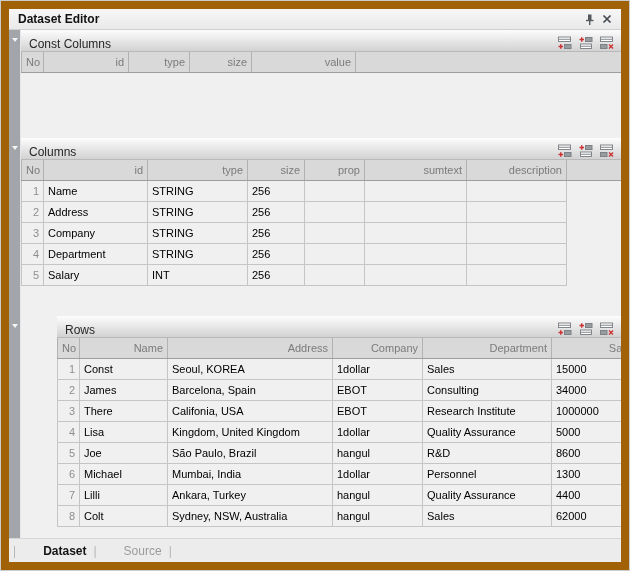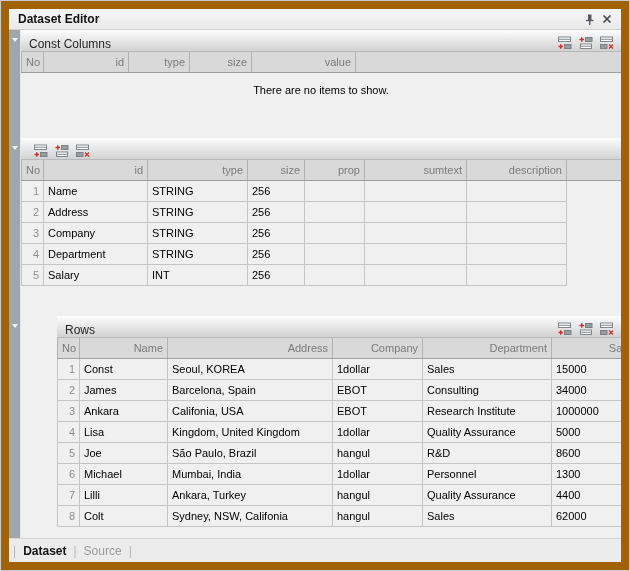--- a/index.html
+++ b/index.html
@@ -48,21 +48,21 @@
   table.grid td.no { color:#8f8f8f; text-align:right; }
   table.grid td.ghost { background:transparent; border:none; }
 
   .empty-area { flex:1; }
   .empty-msg { text-align:center; padding-top:11px; font-size:11px; color:#000; }
 
   
   .tabbar { flex:0 0 24px; background:#ececec; border-top:1px solid #d6d6d6;
             display:flex; align-items:center; padding:0 4px; font-size:12px; }
   .tab-sep { color:#b5b5b5; margin:0 7px; }
-  .tab { color:#9b9b9b; }
+  .tab { color:#9b9b9b;margin-left:20px; }
   .tab.active { color:#141414; font-weight:bold; }
 </style>
 </head>
 <body>
 
 <div class="panel">
 <div class="frame">
 
   <div class="titlebar">
     <span class="title">Dataset Editor</span>
@@ -137,27 +137,25 @@
                 <tr>
             <th class="no">No</th>
             <th>id</th>
             <th>type</th>
             <th>size</th>
             <th>value</th>
             <th class="ghost"></th>
           </tr>
               </thead>
         </table>
-        <div class="empty-area">
-          <div class="empty-msg">There are no items to show.</div>
-        </div>
       </div>
 
       <div class="section sec-columns">
         <div class="sec-header">
+          <span class="sec-title">Columns</span>
           <span class="icon-btn">
             <svg width="16" height="16" viewBox="0 0 16 16">
               <rect x="1.5" y="2" width="12" height="4.5" fill="#ffffff" stroke="#82868a"></rect>
               <line x1="1.5" y1="4.25" x2="13.5" y2="4.25" stroke="#82868a"></line>
               <rect x="7.5" y="9.5" width="6.5" height="4" fill="#979ca1" stroke="#7d8185"></rect>
               <path d="M1.5 11.5 H6 M3.75 9.25 V13.75" stroke="#cc3333" stroke-width="1.5"></path>
             </svg>
           </span>
           <span class="icon-btn">
             <svg width="16" height="16" viewBox="0 0 16 16">
@@ -318,21 +316,21 @@
               <td class="no">2</td>
               <td>James</td>
               <td>Barcelona, Spain</td>
               <td>EBOT</td>
               <td>Consulting</td>
               <td>34000</td>
               <td class="ghost"></td>
             </tr>
             <tr>
               <td class="no">3</td>
-              <td>Ankara</td>
+              <td>There</td>
               <td>Califonia, USA</td>
               <td>EBOT</td>
               <td>Research Institute</td>
               <td>1000000</td>
               <td class="ghost"></td>
             </tr>
             <tr>
               <td class="no">4</td>
               <td>Lisa</td>
               <td>Kingdom, United Kingdom</td>
@@ -364,21 +362,21 @@
               <td>Lilli</td>
               <td>Ankara, Turkey</td>
               <td>hangul</td>
               <td>Quality Assurance</td>
               <td>4400</td>
               <td class="ghost"></td>
             </tr>
             <tr>
               <td class="no">8</td>
               <td>Colt</td>
-              <td>Sydney, NSW, Califonia</td>
+              <td>Sydney, NSW, Australia</td>
               <td>hangul</td>
               <td>Sales</td>
               <td>62000</td>
               <td class="ghost"></td>
             </tr>
           </tbody>
         </table>
         <div class="empty-area"></div>
       </div>
 

